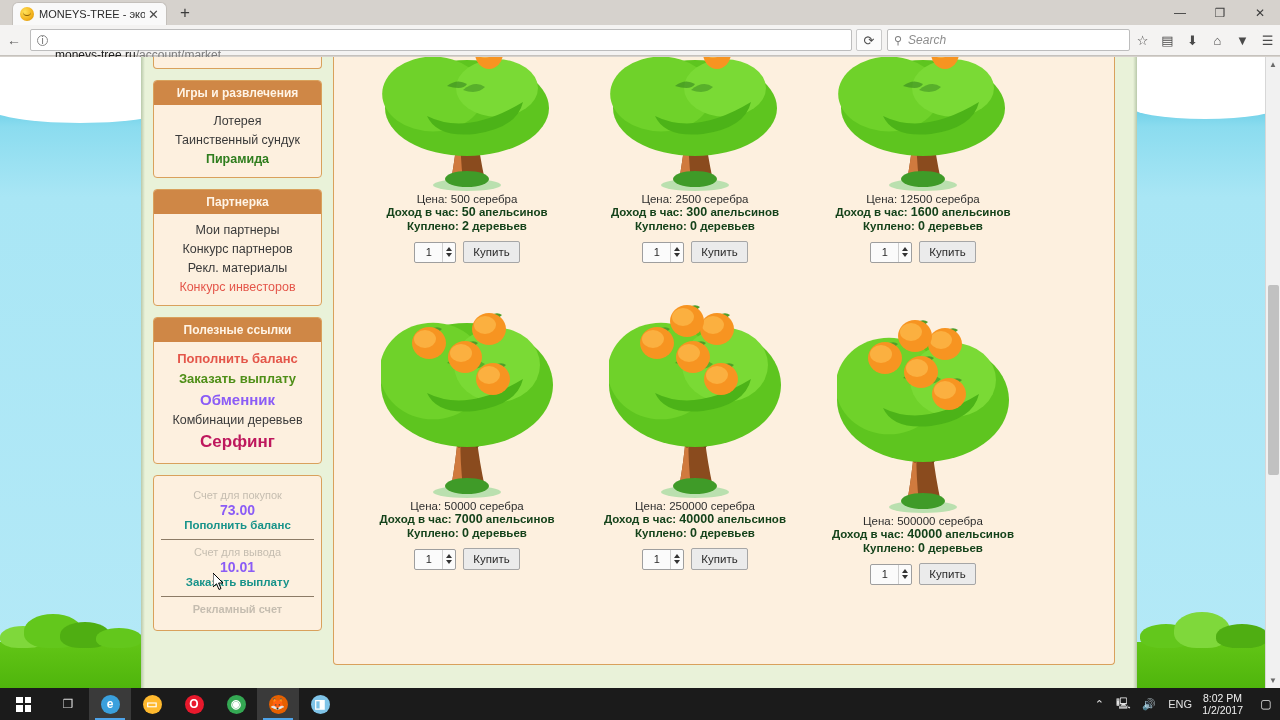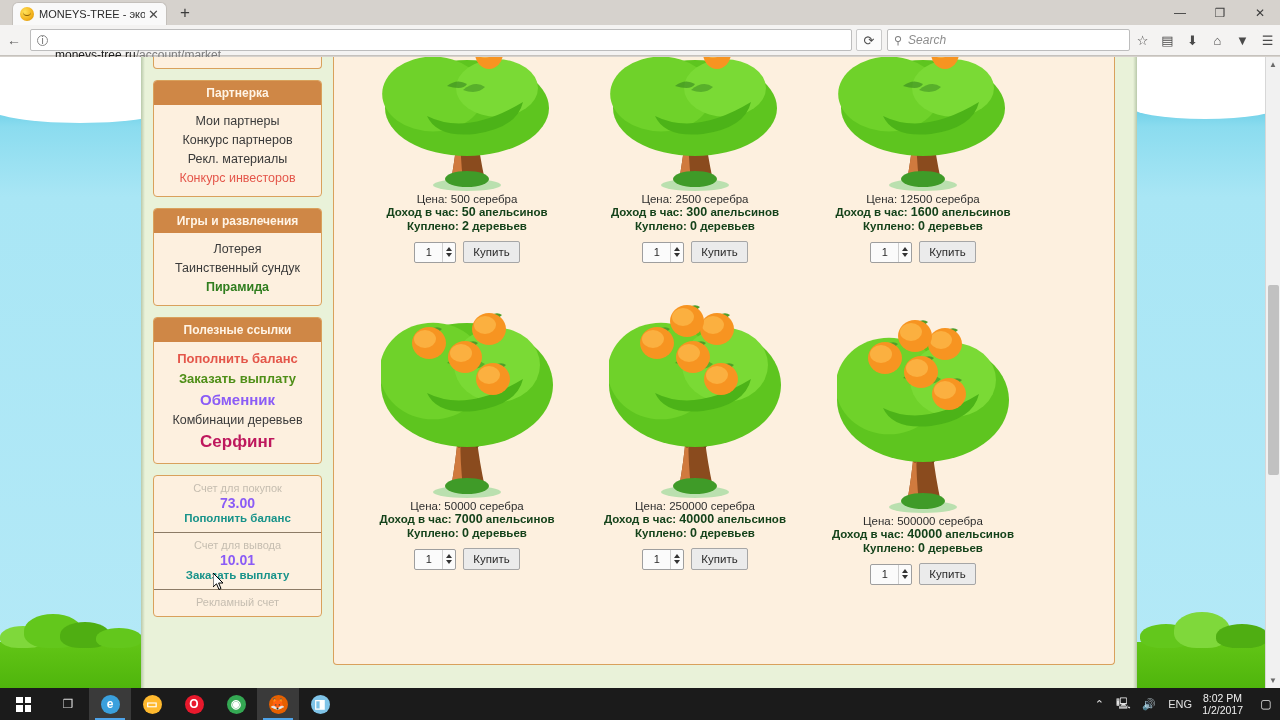--- a/index.html
+++ b/index.html
@@ -89,21 +89,21 @@
   .sitem.green{ color:#2f7d1e; font-weight:bold; }
   .sitem.red{ color:#e4564a; }
   .sitem.redb{ color:#e4564a; font-weight:bold; font-size:13px; }
   .sitem.greenb{ color:#4f8f18; font-weight:bold; font-size:13px; }
   .sitem.blueb{ color:#8b5cf6; font-weight:bold; font-size:15px; }
   .sitem.brownb{ color:#be185d; font-weight:bold; font-size:17px; }
   #cutblock{ margin:0 8px 11px 8px; height:12px; border:1px solid #d9a15c;
     border-top:none; border-radius:0 0 4px 4px; background:#fdf0df; }
 
   .acct{ padding:6px 10px 8px 10px; border-bottom:1px solid #8c7b66; }
-  .acct:last-child{ border-bottom:none; }
+  .acct:last-child{ border-bottom:none;font-weight:bold; }
   .acct .alabel{ font-size:11px; color:#c5bdb0; text-align:center; }
   .acct .aval{ font-size:14px; color:#8b5cf6; font-weight:bold; text-align:center;
     padding:1px 0; }
   .acct .alink{ font-size:11.5px; color:#18938a; font-weight:bold; text-align:center; }
 
   
   #panel{ position:absolute; left:3px; top:0; width:782px; height:608px;
     background:#fdf0df; border:1px solid #d9a15c; border-top:none;
     border-radius:0 0 4px 4px; }
   .grid{ position:absolute; left:0; top:0; width:782px; }
@@ -229,49 +229,49 @@
     </div>
 
     <div id="pagecols">
       <div id="leftedge"></div>
       <div id="rightedge"></div>
 
       <div id="sidecol">
         <div id="cutblock"></div>
         <div id="sidebar-blocks">
             <div class="sblock">
+              <div class="shead">Игры и развлечения</div>
+              <div class="sbody">
+                <div class="sitem ">Лотерея</div>
+                <div class="sitem ">Таинственный сундук</div>
+                <div class="sitem green">Пирамида</div>
+              </div>
+            </div>
+            <div class="sblock">
               <div class="shead">Партнерка</div>
               <div class="sbody">
                 <div class="sitem ">Мои партнеры</div>
                 <div class="sitem ">Конкурс партнеров</div>
                 <div class="sitem ">Рекл. материалы</div>
                 <div class="sitem red">Конкурс инвесторов</div>
-              </div>
-            </div>
-            <div class="sblock">
-              <div class="shead">Игры и развлечения</div>
-              <div class="sbody">
-                <div class="sitem ">Лотерея</div>
-                <div class="sitem ">Таинственный сундук</div>
-                <div class="sitem green">Пирамида</div>
               </div>
             </div>
             <div class="sblock">
               <div class="shead">Полезные ссылки</div>
               <div class="sbody">
                 <div class="sitem redb">Пополнить баланс</div>
                 <div class="sitem greenb">Заказать выплату</div>
                 <div class="sitem blueb">Обменник</div>
                 <div class="sitem ">Комбинации деревьев</div>
                 <div class="sitem brownb">Серфинг</div>
               </div>
             </div>
           </div>
         <div class="sblock">
-          <div class="sbody" style="padding:0;">
+          <div class="sbody" style="padding:7px;">
             <div id="accounts-list">
                 <div class="acct">
                   <div class="alabel">Счет для покупок</div>
                   <div class="aval">73.00</div>
                   <div class="alink">Пополнить баланс</div>
                 </div>
                 <div class="acct">
                   <div class="alabel">Счет для вывода</div>
                   <div class="aval">10.01</div>
                   <div class="alink">Заказать выплату</div>

